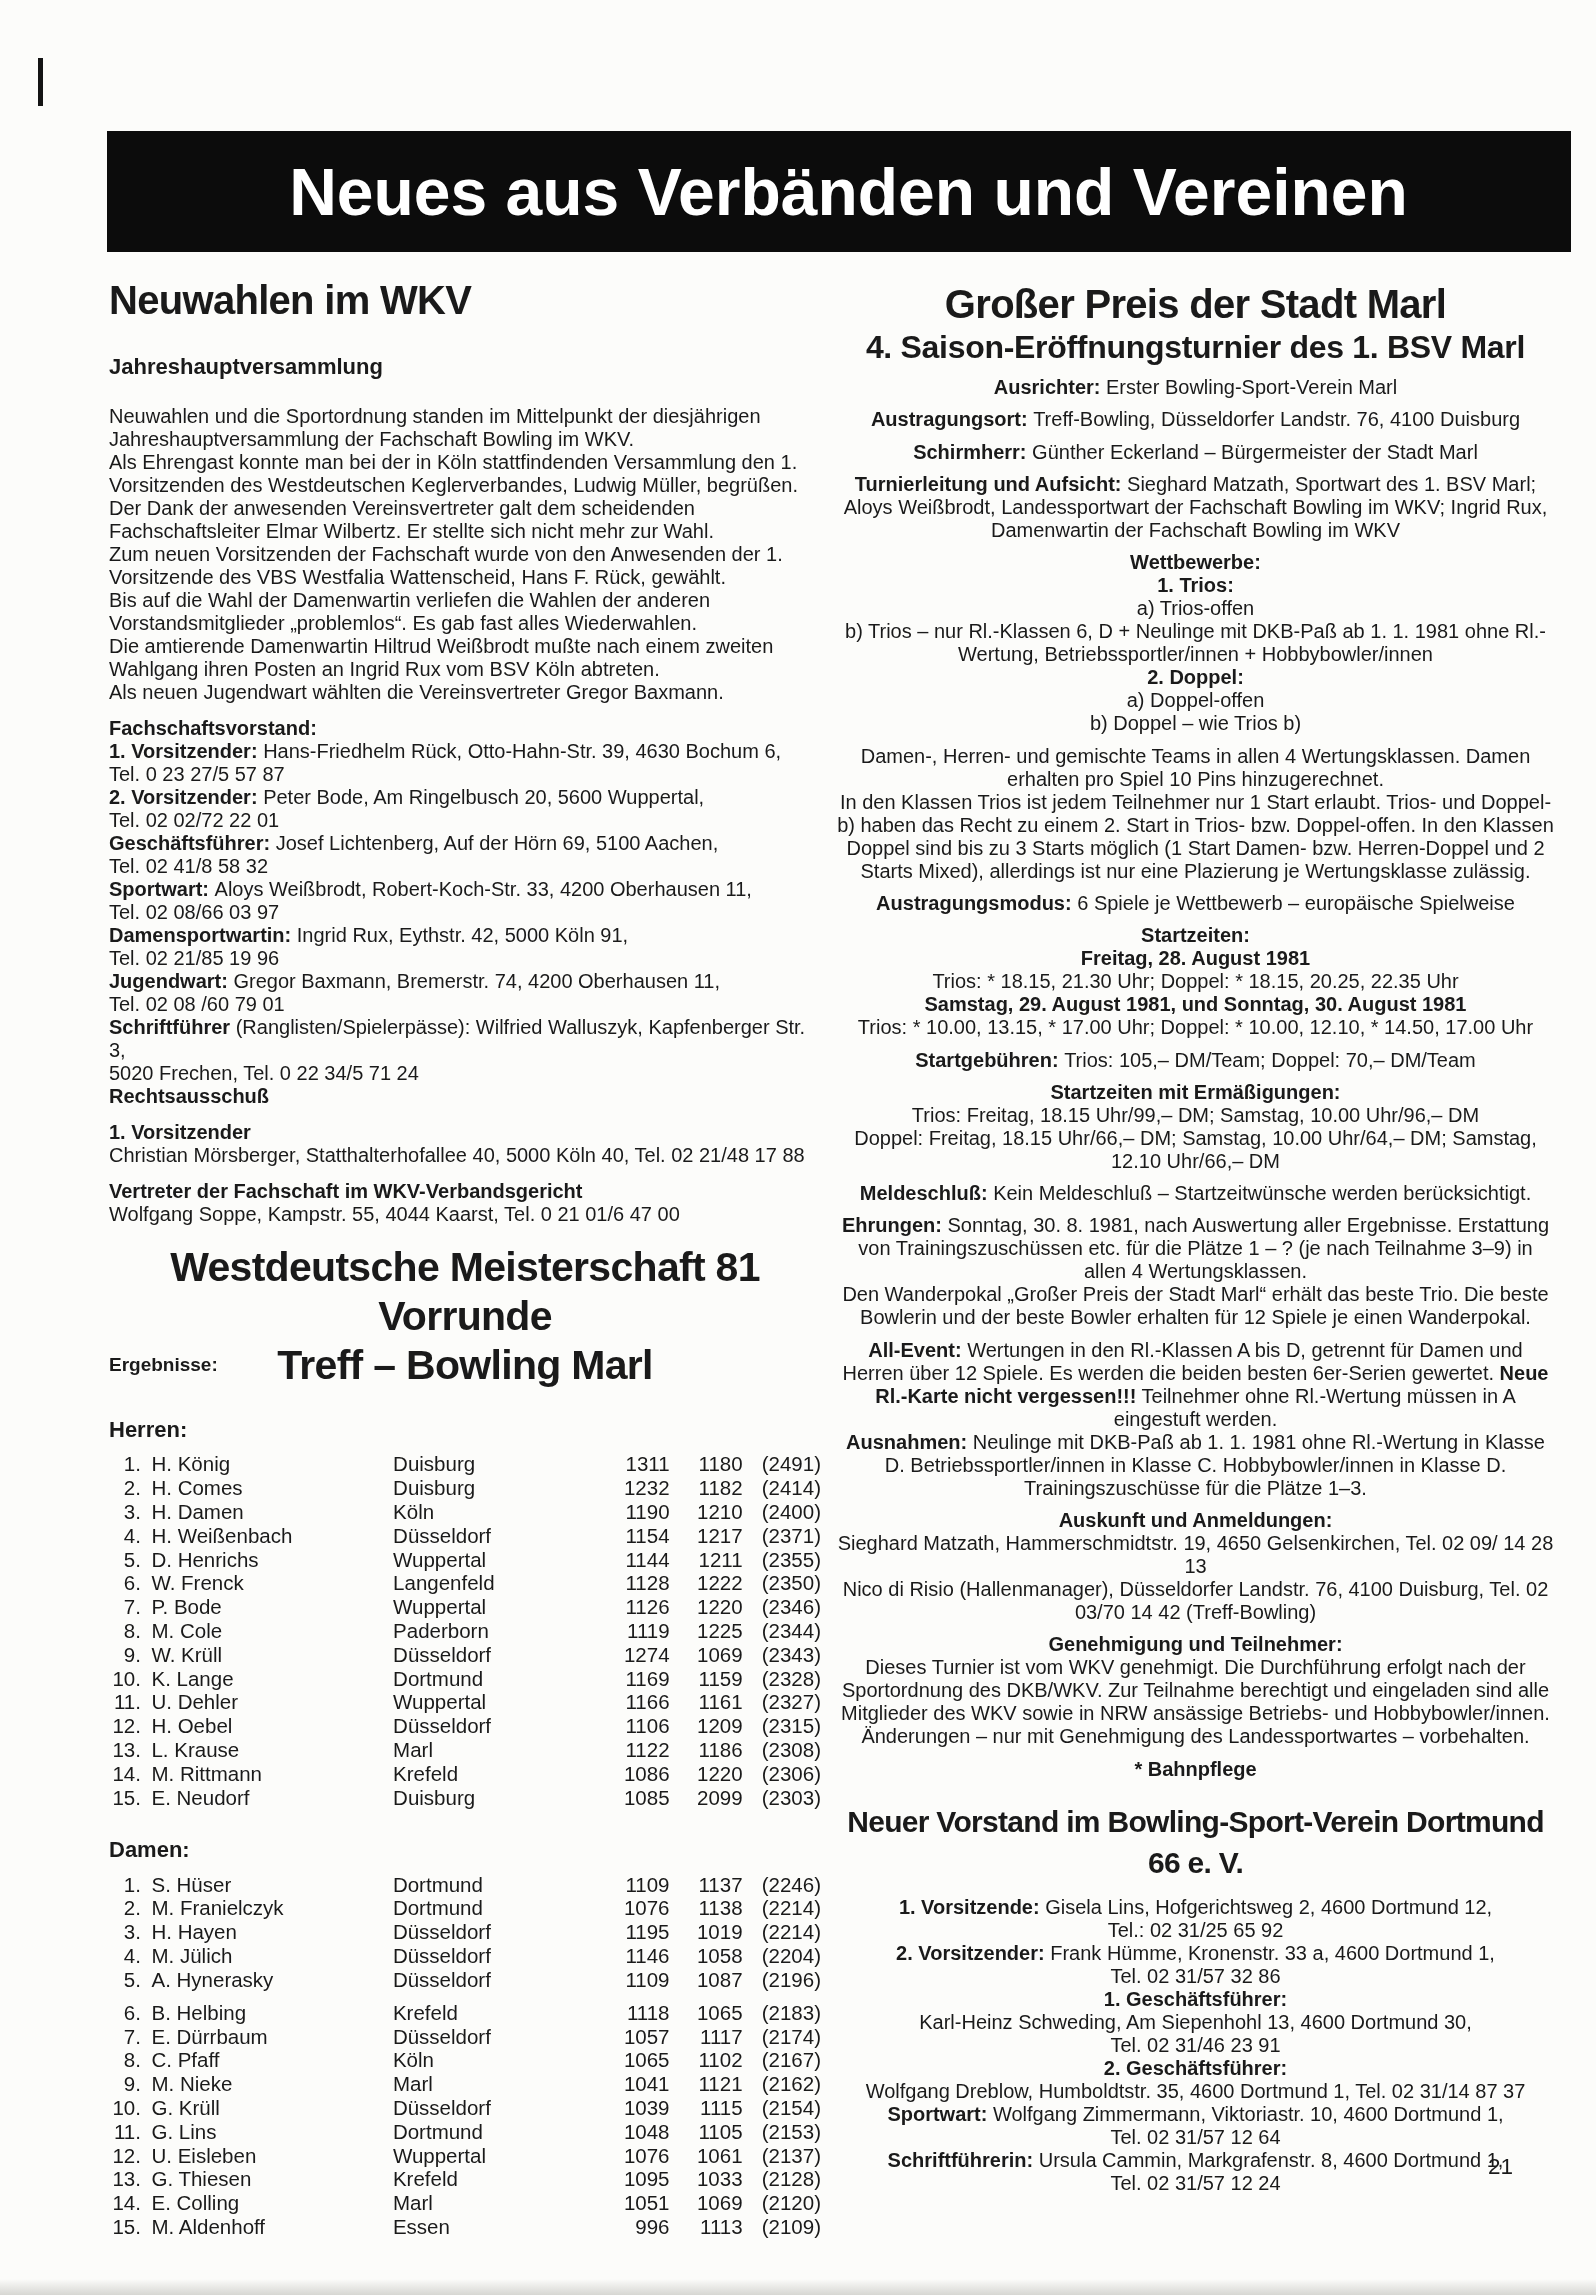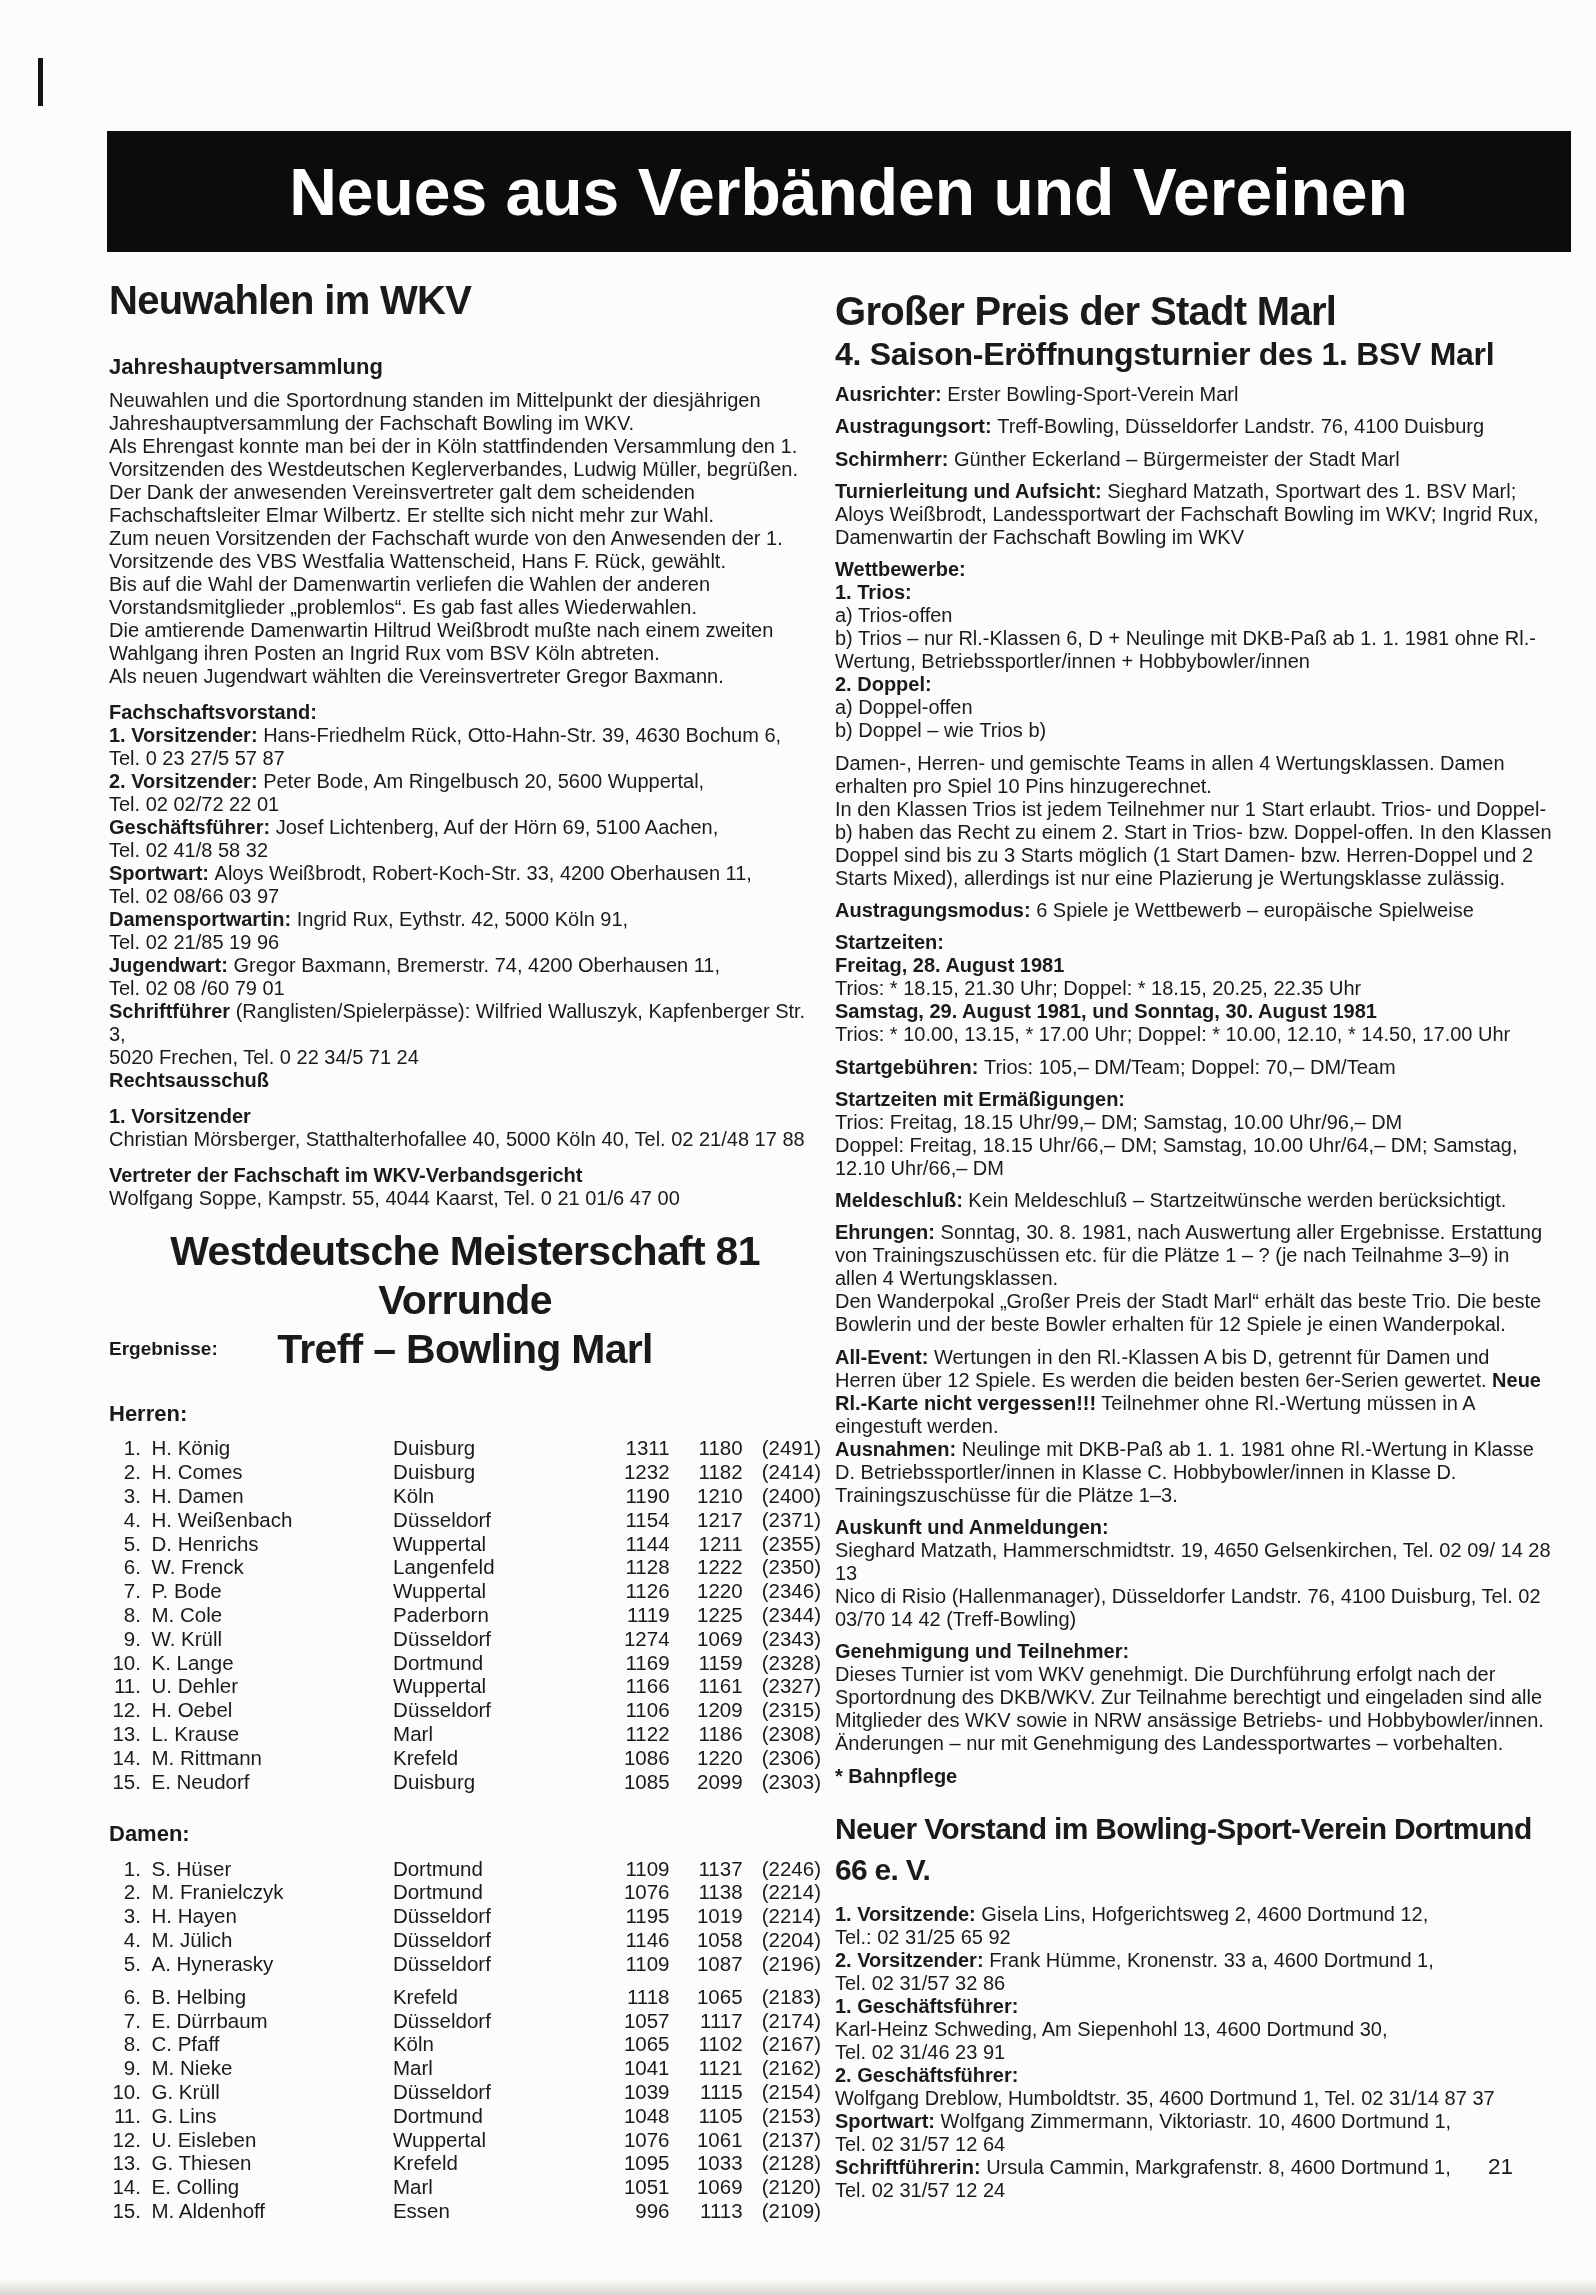--- a/index.html
+++ b/index.html
@@ -12,24 +12,24 @@
   
   .edge-sliver{position:absolute;left:38px;top:58px;width:4.6px;height:48px;background:#141414;}
   .bottom-band{position:absolute;left:0;bottom:0;width:100%;height:16px;
     background:linear-gradient(to bottom,rgba(180,180,174,0),rgba(168,168,162,.45));}
   
   .banner{position:absolute;left:107px;top:131px;width:1445px;height:121px;background:#0c0c0c;
     display:flex;align-items:center;justify-content:center;padding-left:19px;}
   .banner h1{margin:0;color:#ffffff;font-size:66px;font-weight:bold;letter-spacing:0px;white-space:nowrap;}
   
   .col-left{position:absolute;left:109px;top:278px;width:712px;}
-  .col-right{position:absolute;left:835px;top:290px;width:721px;}
+  .col-right{position:absolute;left:835px;top:283px;width:721px;text-align:center;}
   
   .article-title{margin:0 0 32px 0;font-size:40px;line-height:44px;font-weight:bold;letter-spacing:-0.7px;}
-  .kicker{font-size:22px;line-height:26.5px;font-weight:bold;margin:0 0 8px 0;}
+  .kicker{font-size:22px;line-height:26.5px;font-weight:bold;margin:0 0 24px 0;}
   p.line{margin:0;font-size:20px;line-height:23px;}
   .col-left p.line{line-height:23px;}
   p.line.gap{margin-top:13.2px;}
   .col-right p.line.gap{margin-top:9.3px;}
   b.lbl{font-weight:bold;}
   
   .results-head{position:relative;margin-top:17px;text-align:center;
     font-size:41px;line-height:49px;font-weight:bold;letter-spacing:-0.7px;}
   .ergebnisse{position:absolute;left:0;bottom:1.3px;font-size:19px;font-weight:bold;letter-spacing:0;}
   .group-label{font-size:22px;font-weight:bold;margin:26.5px 0 10.6px 0;}

